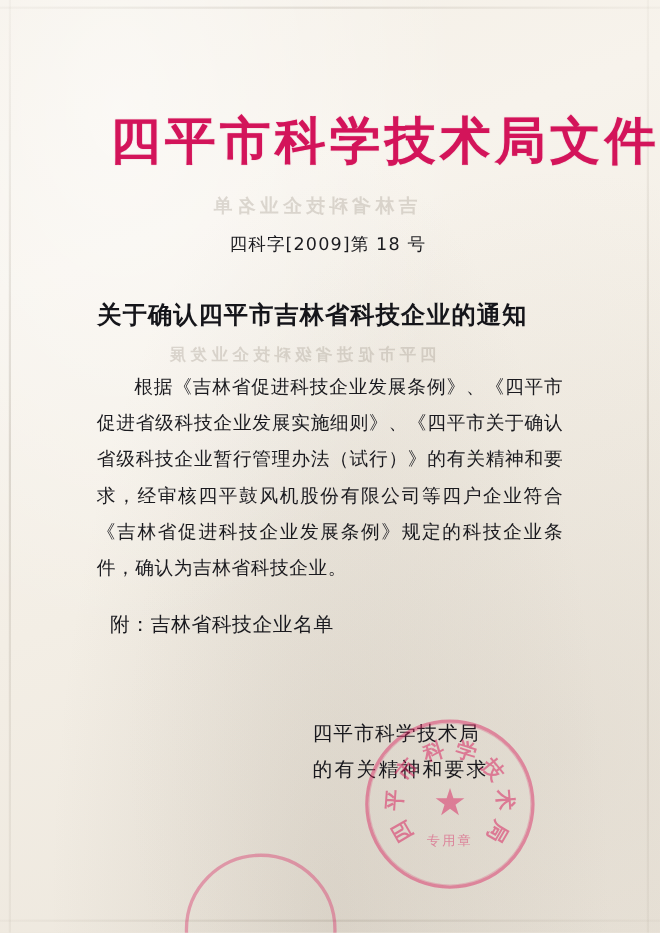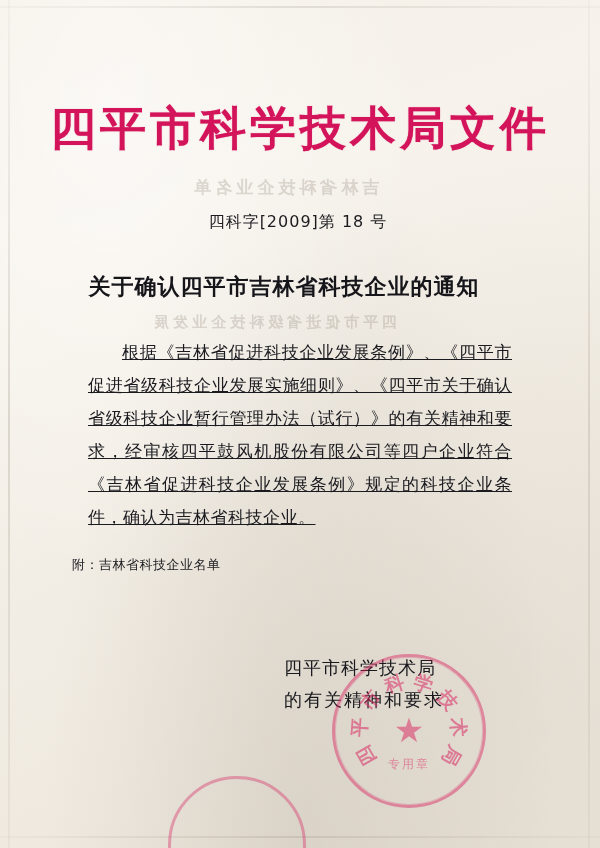--- a/index.html
+++ b/index.html
@@ -59,21 +59,21 @@
     white-space: nowrap;
   }
   .ghost-1 { left: 190px; top: 176px; font-size: 17px; }
   .ghost-2 { left: 150px; top: 313px; font-size: 15px; }
 
   .doc-title {
     position: absolute;
     top: 98px;
     left: 0;
     width: 600px;
-    text-align: center;
+    text-align: right;
     color: #d3145a;
     font-family: "DejaVu Sans", sans-serif;
     font-weight: bold;
     font-size: 46px;
     letter-spacing: 4px;
     text-shadow: 0 0 1px rgba(211,20,90,0.5);
     white-space: nowrap;
   }
   .doc-number {
     position: absolute;
@@ -104,28 +104,28 @@
     left: 88px;
     width: 424px;
     font-family: "DejaVu Sans", sans-serif;
     font-size: 17px;
     line-height: 33px;
     color: #1a1a1f;
     letter-spacing: 0.5px;
     text-align: justify;
   }
   .body-block p { margin: 0; }
-  .indent { text-indent: 34px; text-decoration: underline; }
+  .indent { text-indent: 34px; }
   .attachment {
     position: absolute;
     top: 556px;
-    left: 72px;
+    left: 100px;
     width: 424px;
     font-family: Liberation Mono, monospace;
-    font-size: 13px;
+    font-size: 18px;
     color: #1a1a1f;
     letter-spacing: 0.5px;
   }
   .signature {
     position: absolute;
     top: 652px;
     left: 284px;
     width: 230px;
     font-family: "DejaVu Sans", sans-serif;
     font-size: 18px;

